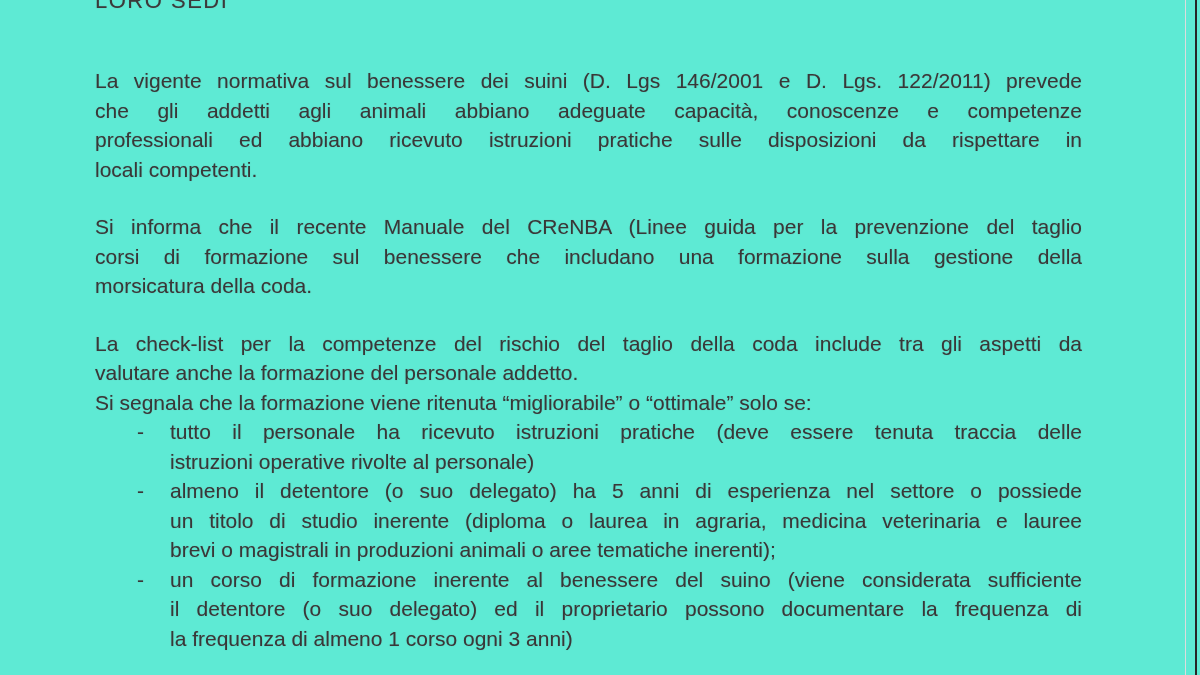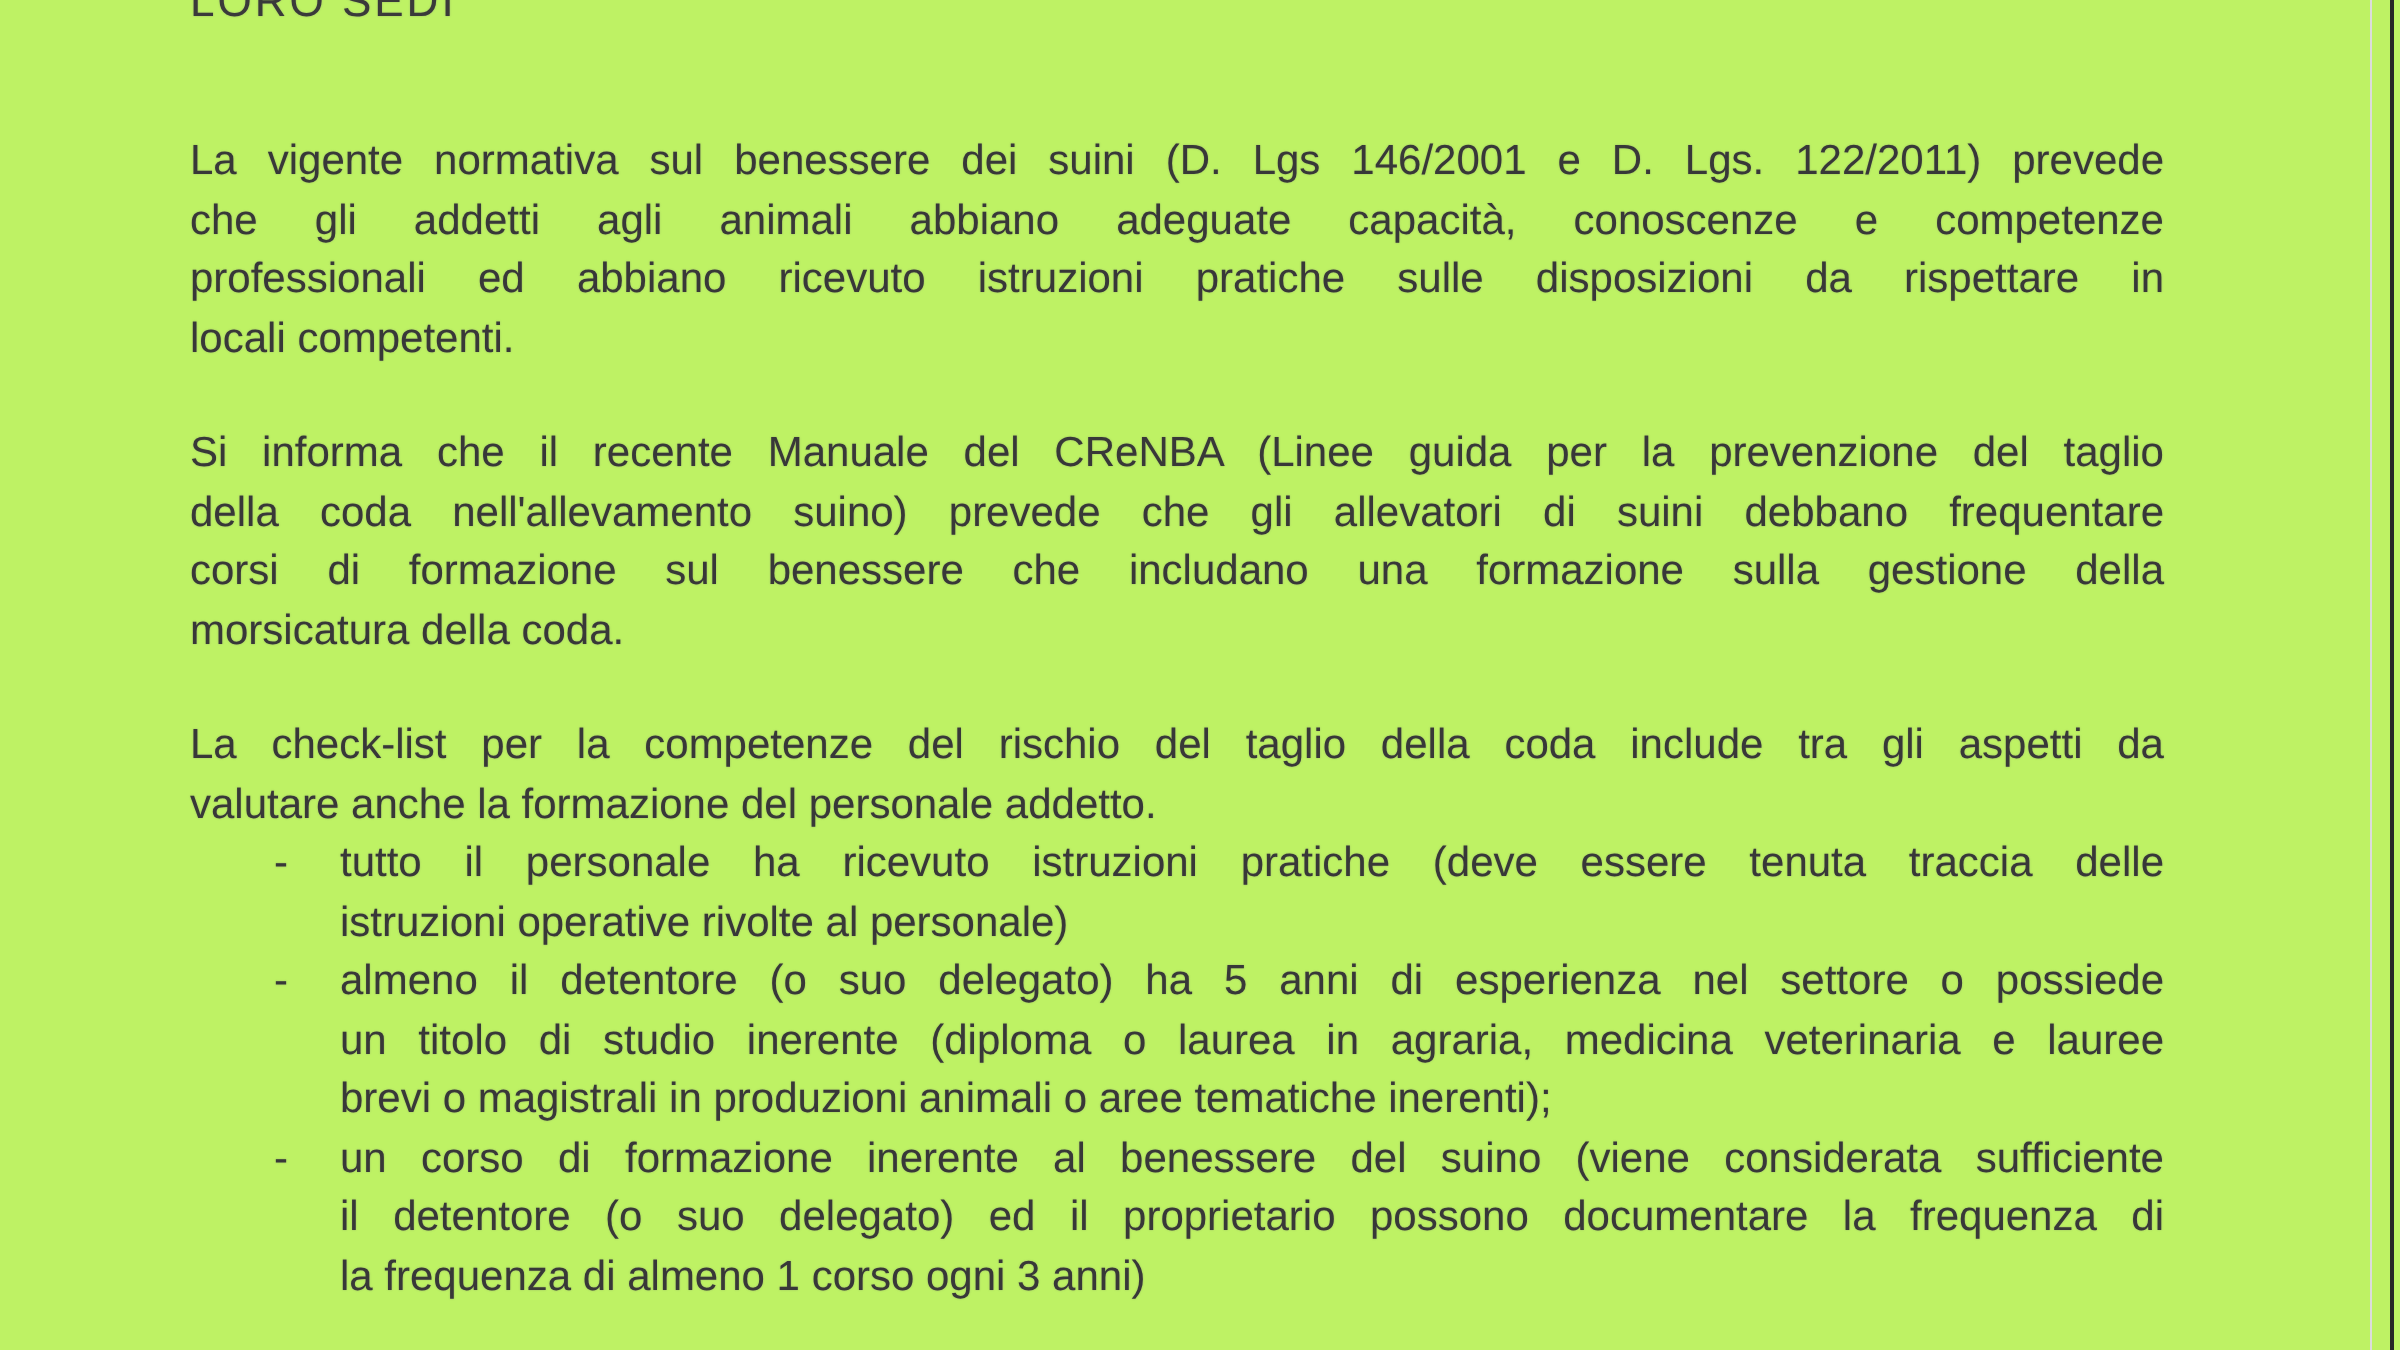--- a/index.html
+++ b/index.html
@@ -6,21 +6,21 @@
   body {
     width: 1200px; height: 675px;
     overflow: hidden;
     background: #ffffff;
     position: relative;
     font-family: "Liberation Sans", "DejaVu Sans", sans-serif;
   }
   .page {
     position: absolute; left: 0; top: 0;
     width: 1200px; height: 675px;
-    background: #bef264;
+    background: #5eead4;
     overflow: hidden;
   }
   .top-line {
     position: absolute; left: 95px; top: -12px;
     font-size: 22px; line-height: 26px;
     letter-spacing: 1.5px;
     color: #3a3a3a;
     text-shadow: 0 0 1px rgba(110,110,110,0.45);
   }
   .doc-body {
@@ -59,27 +59,29 @@
 
   <div class="doc-body" id="doc-body">
       <div class="block paragraph">
         <div class="line">La vigente normativa sul benessere dei suini (D. Lgs 146/2001 e D. Lgs. 122/2011) prevede</div>
         <div class="line">che gli addetti agli animali abbiano adeguate capacità, conoscenze e competenze</div>
         <div class="line">professionali ed abbiano ricevuto istruzioni pratiche sulle disposizioni da rispettare in</div>
         <div class="line last">locali competenti.</div>
       </div>
       <div class="block paragraph gap">
         <div class="line">Si informa che il recente Manuale del CReNBA (Linee guida per la prevenzione del taglio</div>
-        <div class="line">della coda nell'allevamento suino) prevede che gli allevatori di suini debbano frequentare</div>
         <div class="line">corsi di formazione sul benessere che includano una formazione sulla gestione della</div>
         <div class="line last">morsicatura della coda.</div>
       </div>
       <div class="block paragraph gap">
         <div class="line">La check-list per la competenze del rischio del taglio della coda include tra gli aspetti da</div>
         <div class="line last">valutare anche la formazione del personale addetto.</div>
+      </div>
+      <div class="block paragraph">
+        <div class="line last">Si segnala che la formazione viene ritenuta “migliorabile” o “ottimale” solo se:</div>
       </div>
       <div class="block bullet">
         <span class="marker">-</span>
         <div class="line">tutto il personale ha ricevuto istruzioni pratiche (deve essere tenuta traccia delle</div>
         <div class="line last">istruzioni operative rivolte al personale)</div>
       </div>
       <div class="block bullet">
         <span class="marker">-</span>
         <div class="line">almeno il detentore (o suo delegato) ha 5 anni di esperienza nel settore o possiede</div>
         <div class="line">un titolo di studio inerente (diploma o laurea in agraria, medicina veterinaria e lauree</div>

